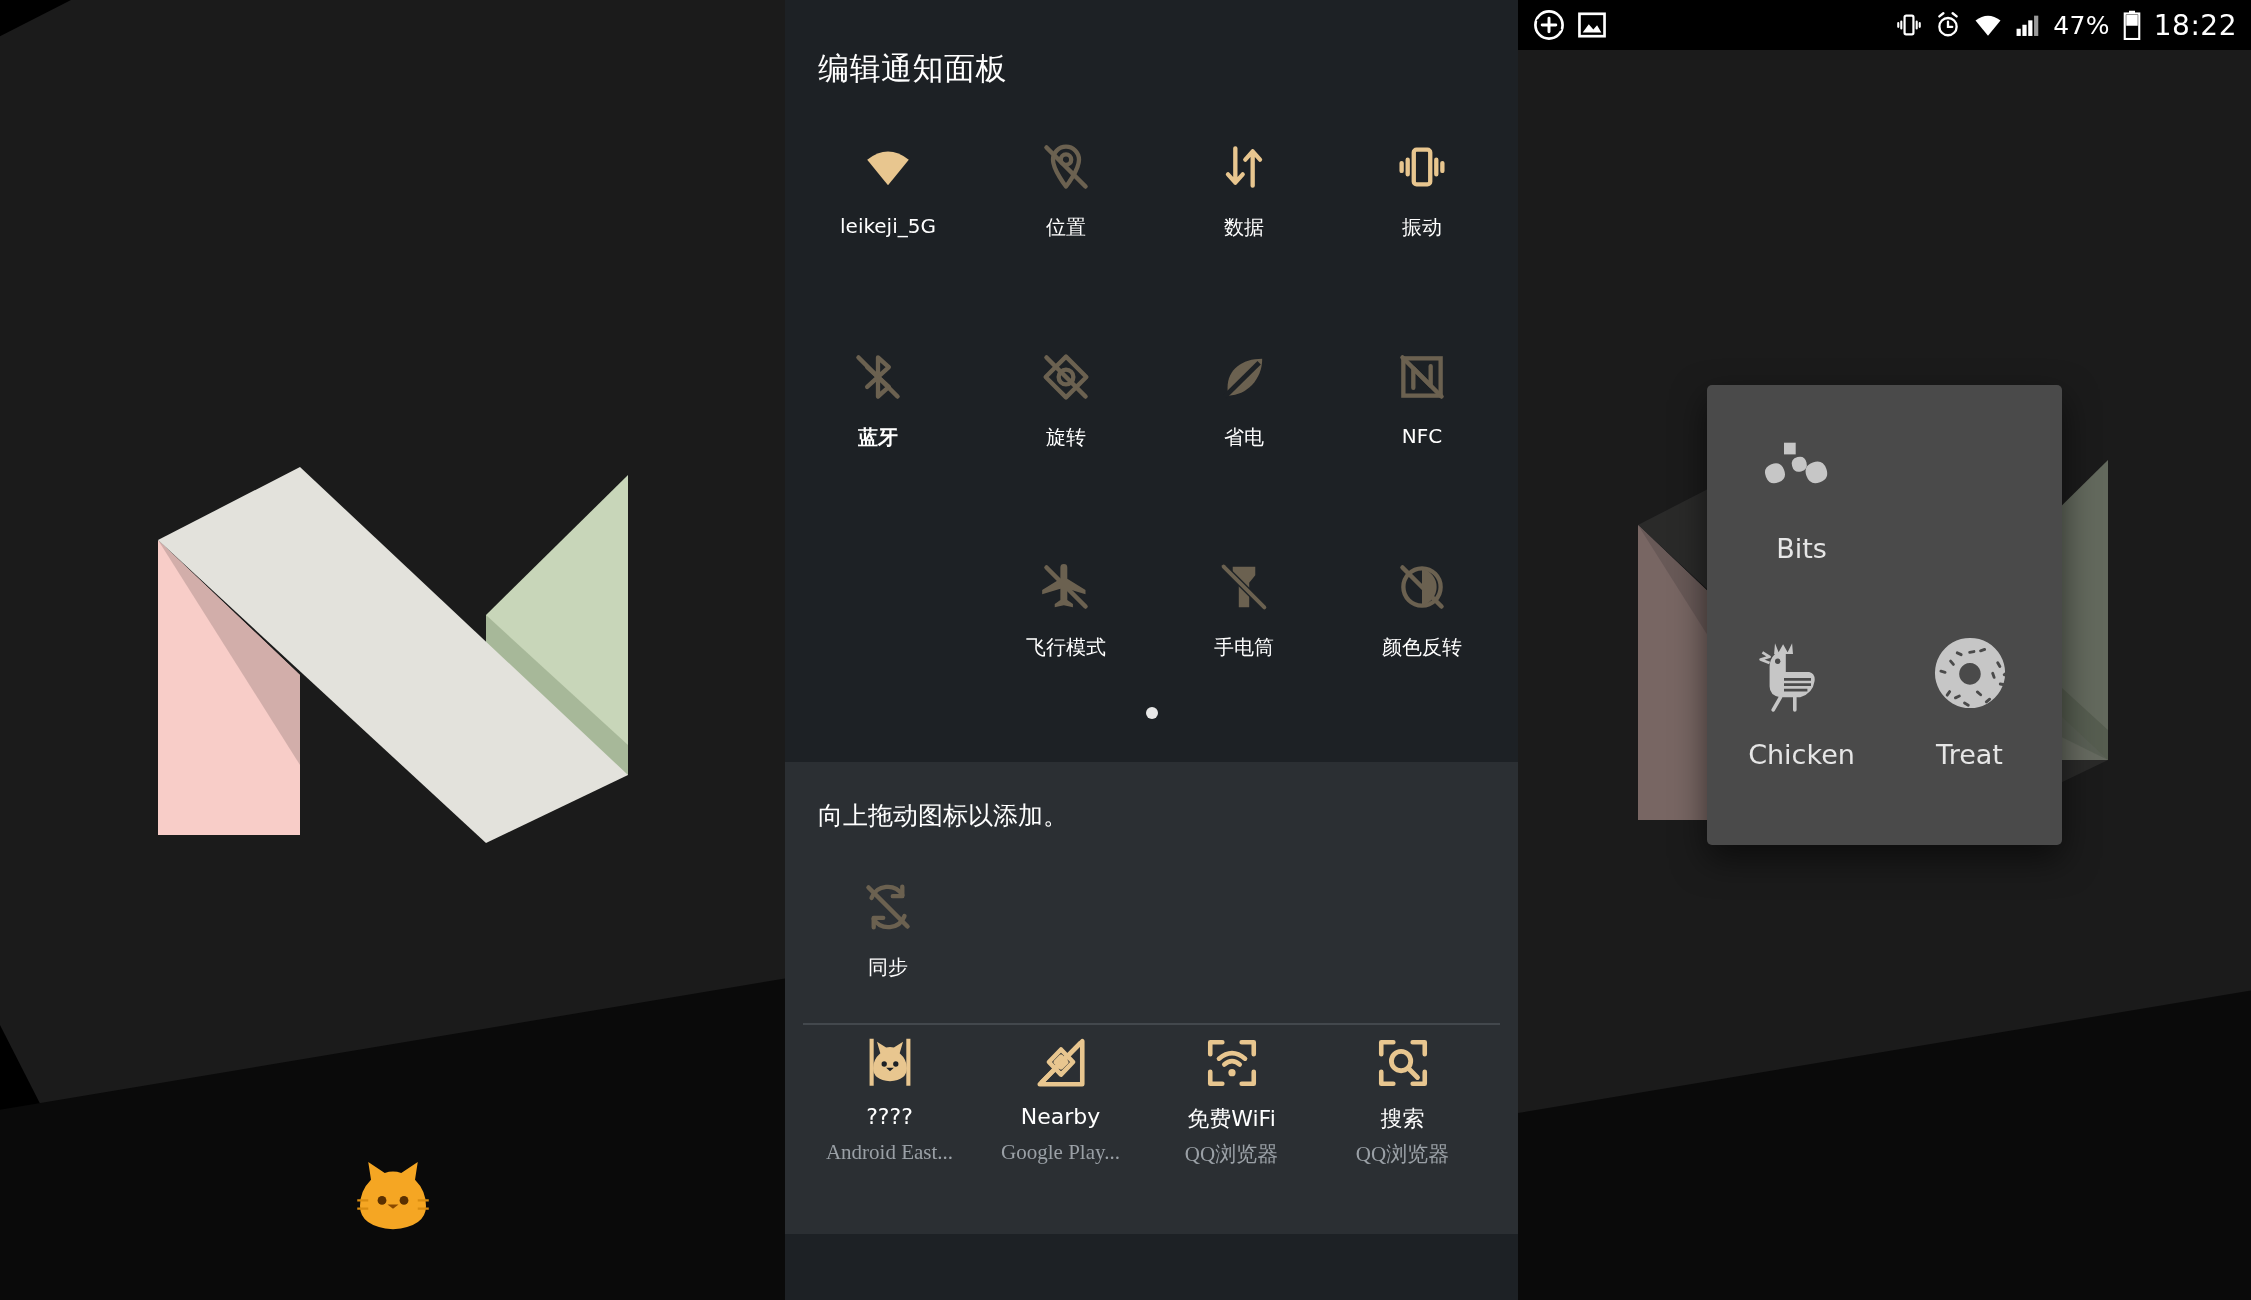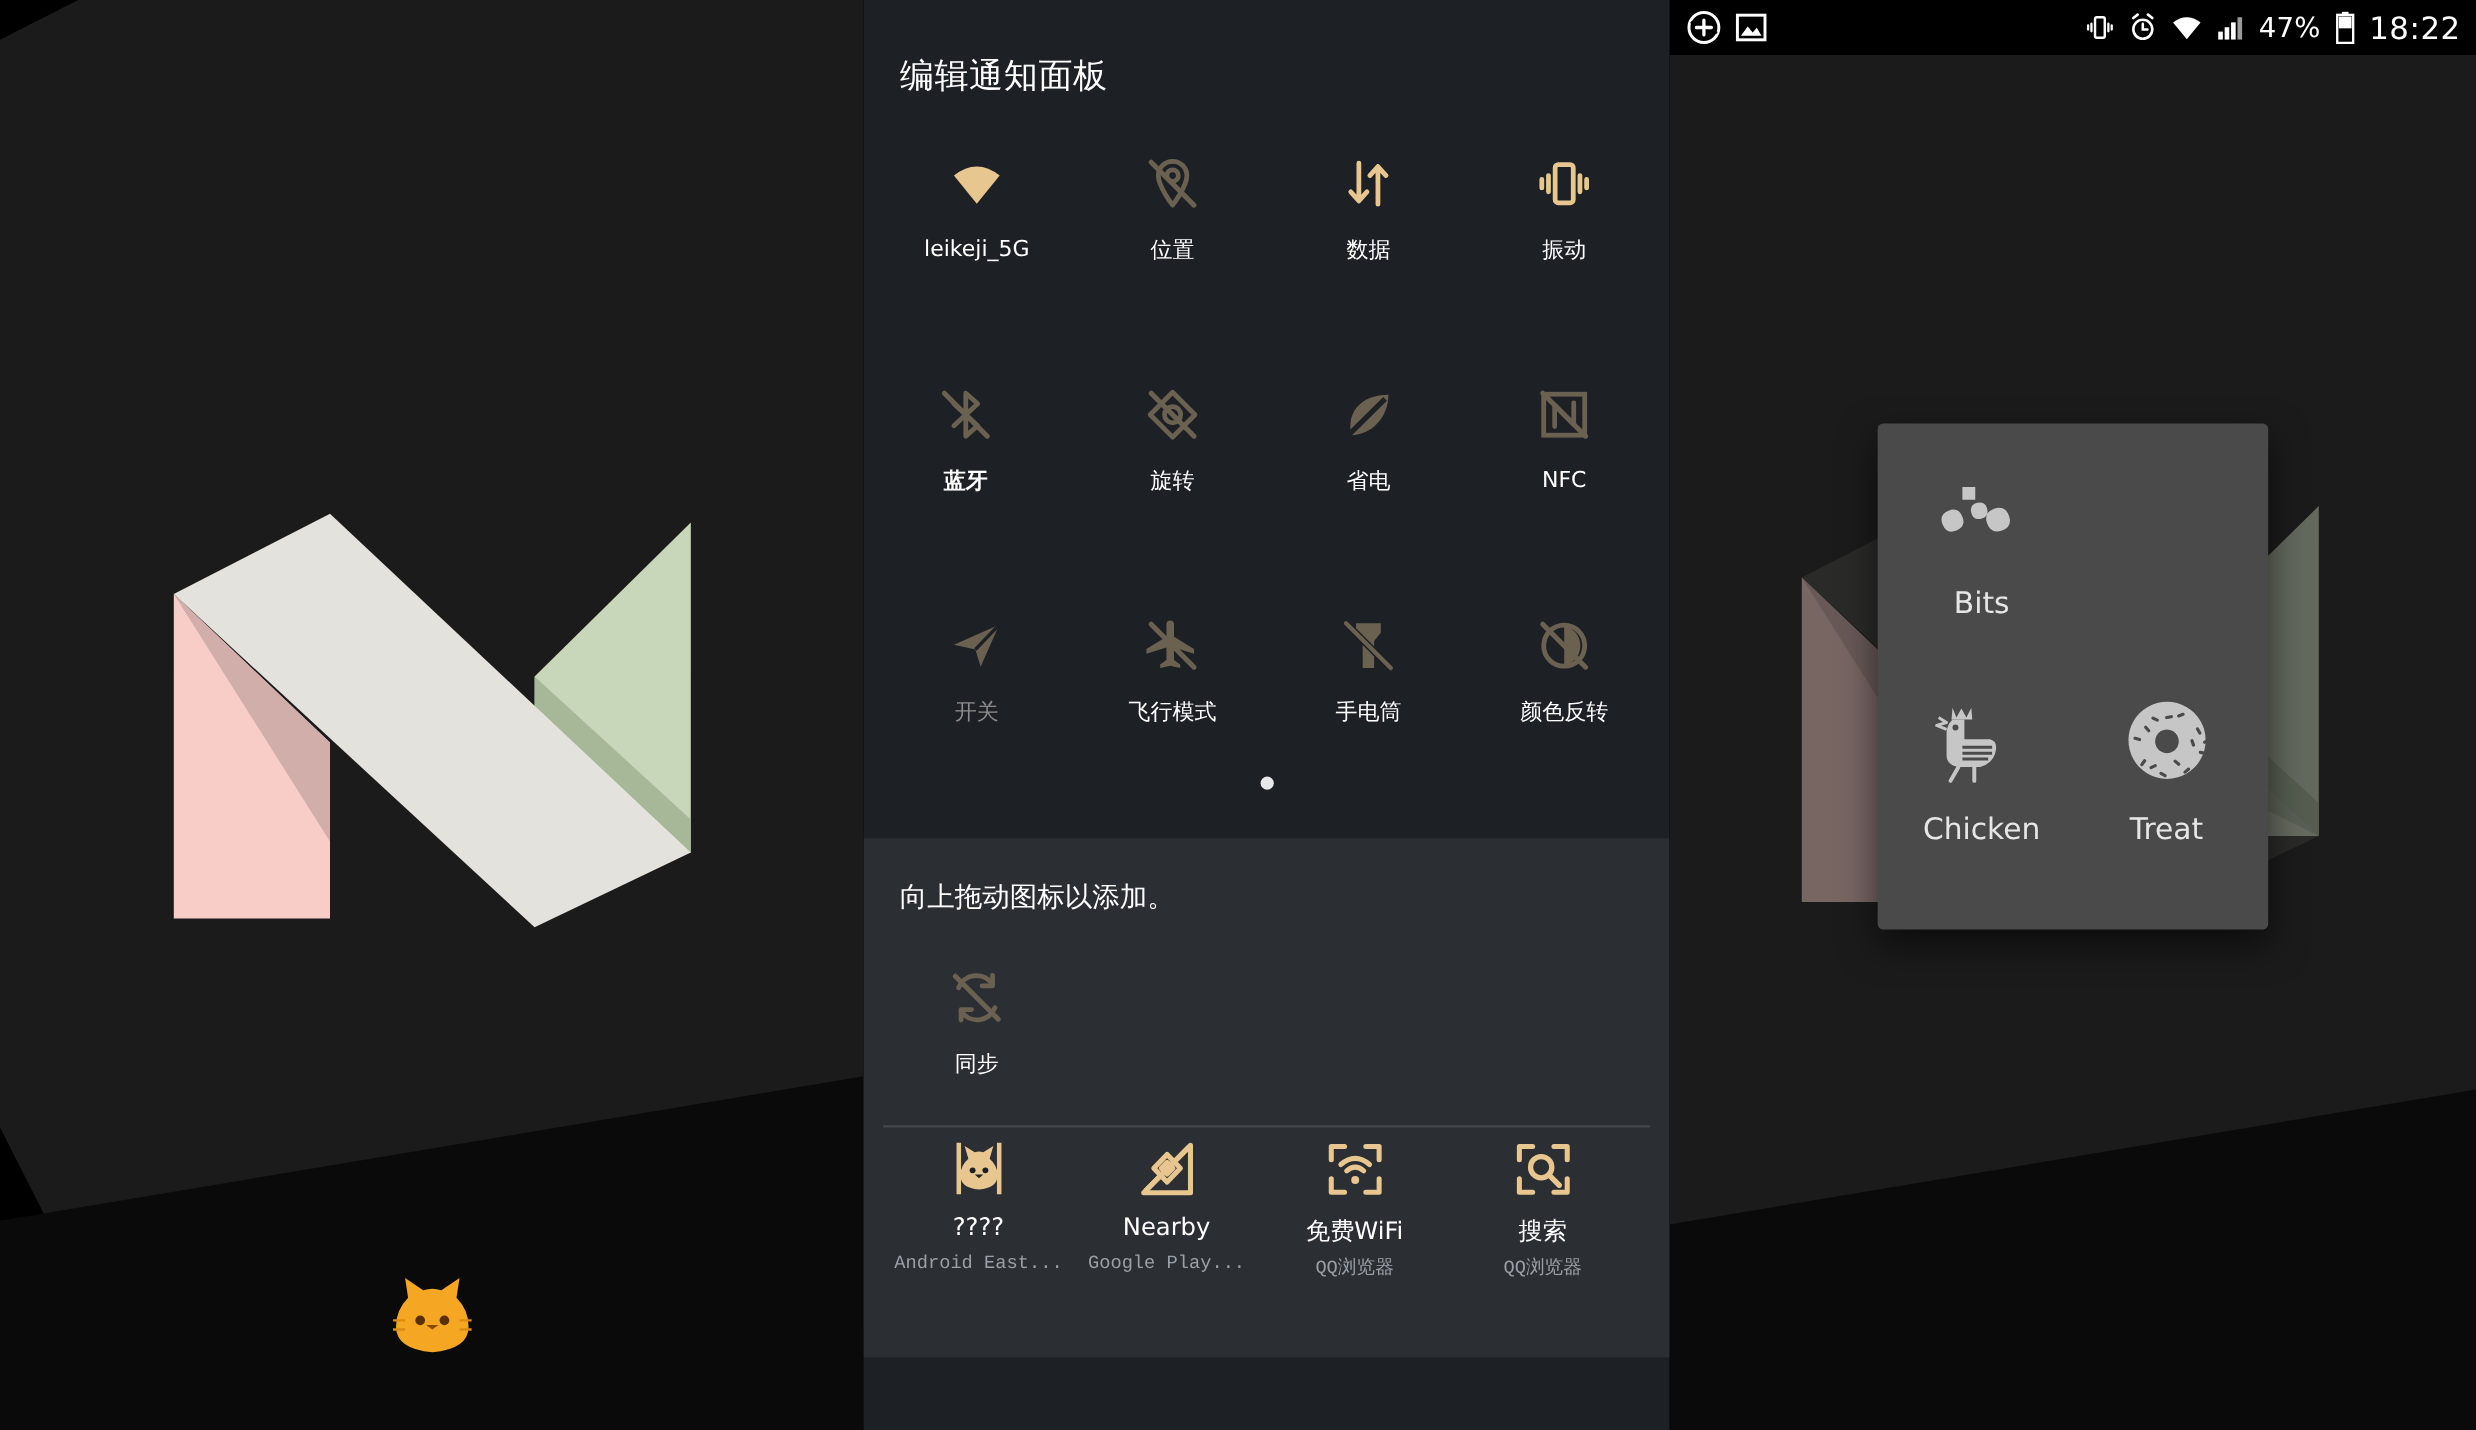--- a/index.html
+++ b/index.html
@@ -50,21 +50,21 @@
                font-family:"DejaVu Sans",sans-serif;}
   #drawer-stash{position:absolute;left:0;top:108px;width:674px;height:130px;}
   #drawer-apps{position:absolute;left:0;top:270px;width:733px;height:160px;}
   .appcell{position:absolute;width:165px;height:160px;cursor:pointer;}
   .appcell .ic{position:absolute;left:0;top:0;width:165px;height:62px;
                display:flex;align-items:center;justify-content:center;}
   .appcell .t1{position:absolute;left:0;top:72px;width:165px;text-align:center;
                font-size:22px;color:#ffffff;font-family:"DejaVu Sans",sans-serif;
                white-space:nowrap;overflow:hidden;}
   .appcell .t2{position:absolute;left:0;top:108px;width:165px;text-align:center;
-               font-size:17px;color:#9aa0a6;font-family:Liberation Mono, monospace;
+               font-size:21px;color:#9aa0a6;font-family:Liberation Serif, serif;
                white-space:nowrap;overflow:hidden;}
 
   
   #statusbar{position:absolute;left:0;top:0;width:733px;height:50px;background:#000;}
   #sb-left{position:absolute;left:14px;top:0;height:50px;display:flex;
            align-items:center;gap:10px;}
   #sb-right{position:absolute;right:14px;top:0;height:50px;display:flex;
             align-items:center;gap:11px;}
   #sb-batt{color:#fff;font-size:25px;font-family:"DejaVu Sans",sans-serif;
            letter-spacing:.3px;}
@@ -189,29 +189,20 @@
       </div>
       <div class="tile" style="left: 548px; top: 210px;">
         <div class="ic">
           <svg width="52" height="52" viewBox="0 0 24 24">
             <rect x="3.4" y="3.4" width="17.2" height="17.2" fill="none" stroke="#6b6150" stroke-width="2"></rect>
             <path d="M8 17 V8 l8 8 V7" fill="none" stroke="#6b6150" stroke-width="2" stroke-linecap="round" stroke-linejoin="round"></path>
             <path d="M3 3 L21 21" stroke="#6b6150" stroke-width="2.1" stroke-linecap="round"></path>
           </svg>
         </div>
         <div class="lb">NFC</div>
-      </div>
-      <div class="tile dim" style="left: 14px; top: 420px;">
-        <div class="ic">
-          <svg width="52" height="52" viewBox="0 0 24 24">
-            <path d="M2.4 11.6 L21.4 3.2 L13.6 20.8 L11.4 13.6 Z" fill="#6b6150"></path>
-            <path d="M11.4 13.6 L21.4 3.2" stroke="#1d2125" stroke-width="1.4"></path>
-          </svg>
-        </div>
-        <div class="lb">开关</div>
       </div>
       <div class="tile" style="left: 192px; top: 420px;">
         <div class="ic">
           <svg width="52" height="52" viewBox="0 0 24 24">
             <path d="M21 15.4 v-2 l-8.4 -5.2 V3 a1.6 1.6 0 0 0 -3.2 0 v5.2 L1 13.4 v2 l8.4 -2.6 V18 l-2.6 1.9 V21.4 L11 20.4 l4.2 1 v-1.5 L12.6 18 v-5.2 z" fill="#6b6150"></path>
             <path d="M3 3 L21 21" stroke="#6b6150" stroke-width="2.1" stroke-linecap="round"></path>
           </svg>
         </div>
         <div class="lb">飞行模式</div>
       </div>

